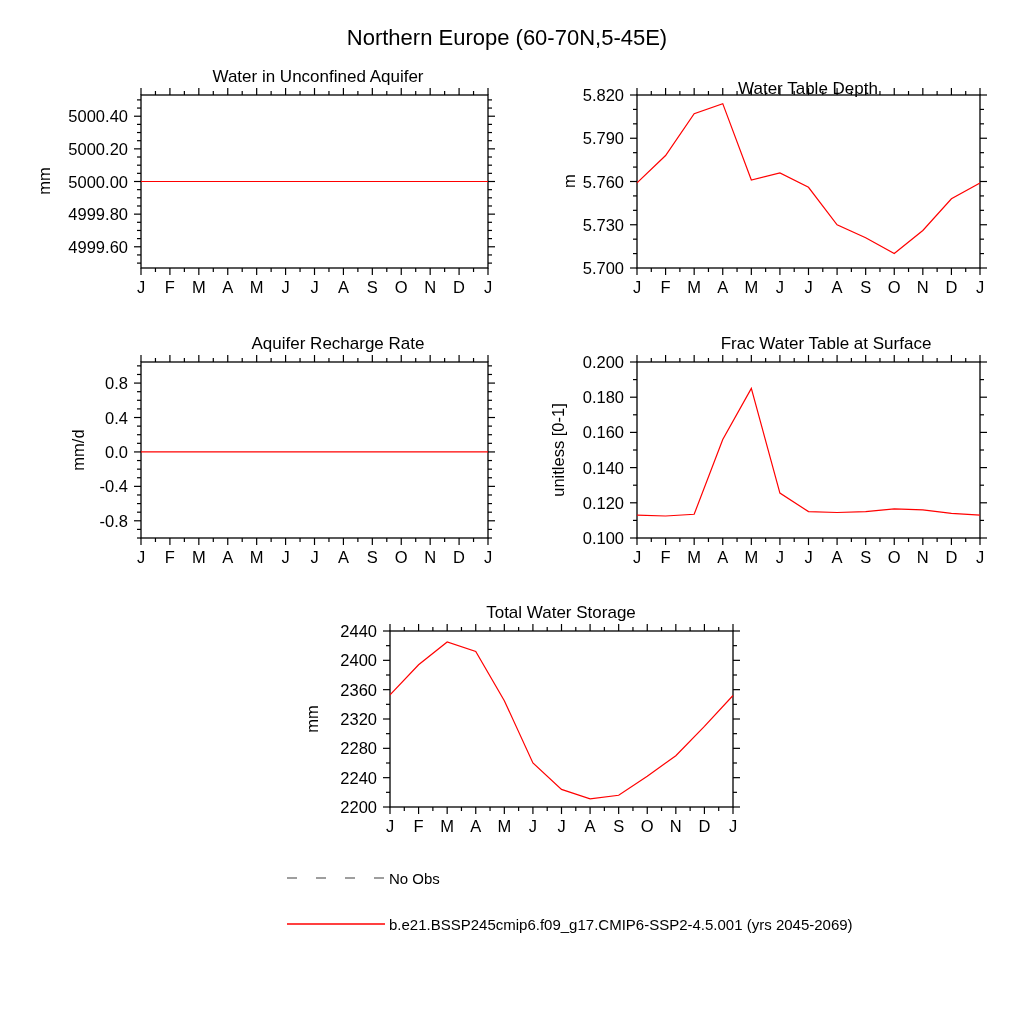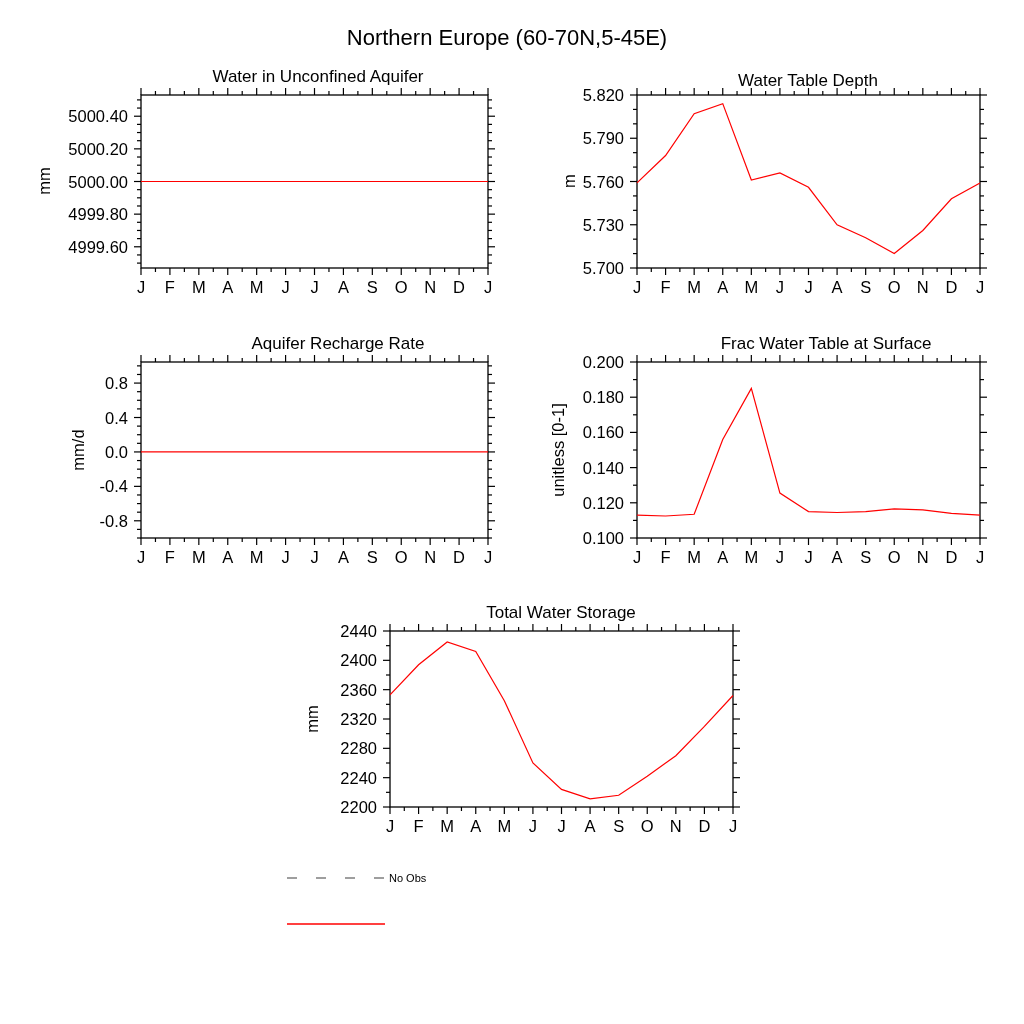--- a/index.html
+++ b/index.html
@@ -6,21 +6,21 @@
   body{width:1024px;height:1024px;font-family:"Liberation Sans",sans-serif;color:#000;}
   .canvas{position:relative;width:1024px;height:1024px;background:#fff;overflow:hidden;}
   #plots{position:absolute;left:0;top:0;}
   #plots text{font-family:"Liberation Sans",sans-serif;fill:#000;}
   .main-title{position:absolute;top:24px;left:0;width:1014px;text-align:center;
               font-size:22px;line-height:28px;white-space:nowrap;}
   .panel-title{position:absolute;transform:translateX(-50%);font-size:17px;line-height:19px;
                white-space:nowrap;}
   .ylabel{position:absolute;transform:translate(-50%,-50%) rotate(-90deg);
           font-size:16.5px;white-space:nowrap;}
-  .legend-label{position:absolute;font-size:11px;line-height:13px;white-space:nowrap;}
+  .legend-label{position:absolute;font-size:15px;line-height:13px;white-space:nowrap;}
 </style>
 </head>
 <body>
 
 <div class="canvas">
 
   <svg id="plots" width="1024" height="1024">
       <g>
         <line x1="141" y1="268" x2="141" y2="275" stroke="#000000" stroke-width="1.2"></line>
         <line x1="141" y1="95" x2="141" y2="88" stroke="#000000" stroke-width="1.2"></line>
@@ -542,26 +542,27 @@
         <rect x="390" y="631" width="343" height="176" fill="none" stroke="#000000" stroke-width="1.3"></rect>
         <polyline points="390.00,694.80 418.58,664.73 447.17,642.00 475.75,651.53 504.33,700.67 532.92,763.00 561.50,789.40 590.08,798.93 618.67,795.27 647.25,776.20 675.83,755.67 704.42,726.33 733.00,695.53" fill="none" stroke="#ff0000" stroke-width="1.2"></polyline>
       </g>
       <line x1="287" y1="878" x2="385" y2="878" stroke="#7f7f7f" stroke-width="1.3" stroke-dasharray="10 19"></line>
       <line x1="287" y1="924" x2="385" y2="924" stroke="#ff0000" stroke-width="1.3"></line>
     </svg>
 
   <div class="main-title">Northern Europe (60-70N,5-45E)</div>
 
   <div class="panel-title" style="left:318px;top:67px;">Water in Unconfined Aquifer</div>
-  <div class="panel-title" style="left:808px;top:71px;">Water Table Depth</div>
+  <div class="panel-title" style="left:808px;top:79px;">Water Table Depth</div>
   <div class="panel-title" style="left:314px;top:334px;margin-left:24px;">Aquifer Recharge Rate</div>
   <div class="panel-title" style="left:808px;top:334px;margin-left:18px;">Frac Water Table at Surface</div>
   <div class="panel-title" style="left:561px;top:603px;">Total Water Storage</div>
 
   <div class="ylabel" style="left:44px;top:181px;">mm</div>
   <div class="ylabel" style="left:569px;top:181px;">m</div>
   <div class="ylabel" style="left:78px;top:450px;">mm/d</div>
   <div class="ylabel" style="left:558px;top:450px;">unitless [0-1]</div>
   <div class="ylabel" style="left:312px;top:719px;">mm</div>
 
   <div class="legend-label" style="left:389px;top:872px;">No Obs</div>
+  <div class="legend-label" style="left:389px;top:918px;">b.e21.BSSP245cmip6.f09_g17.CMIP6-SSP2-4.5.001 (yrs 2045-2069)</div>
 
 </div>
 
 </body></html>

